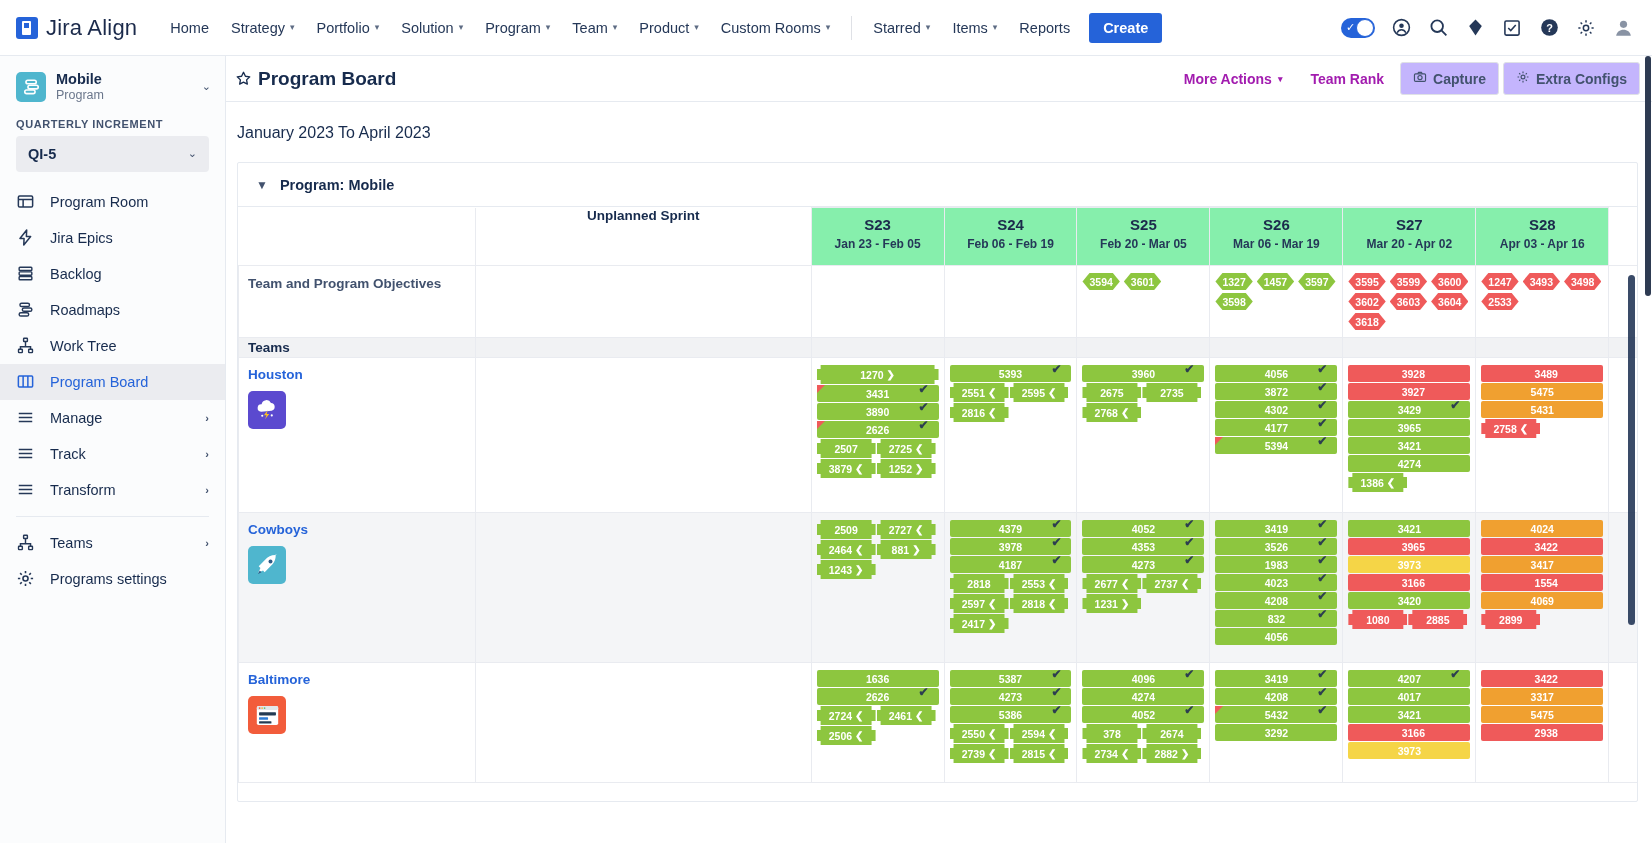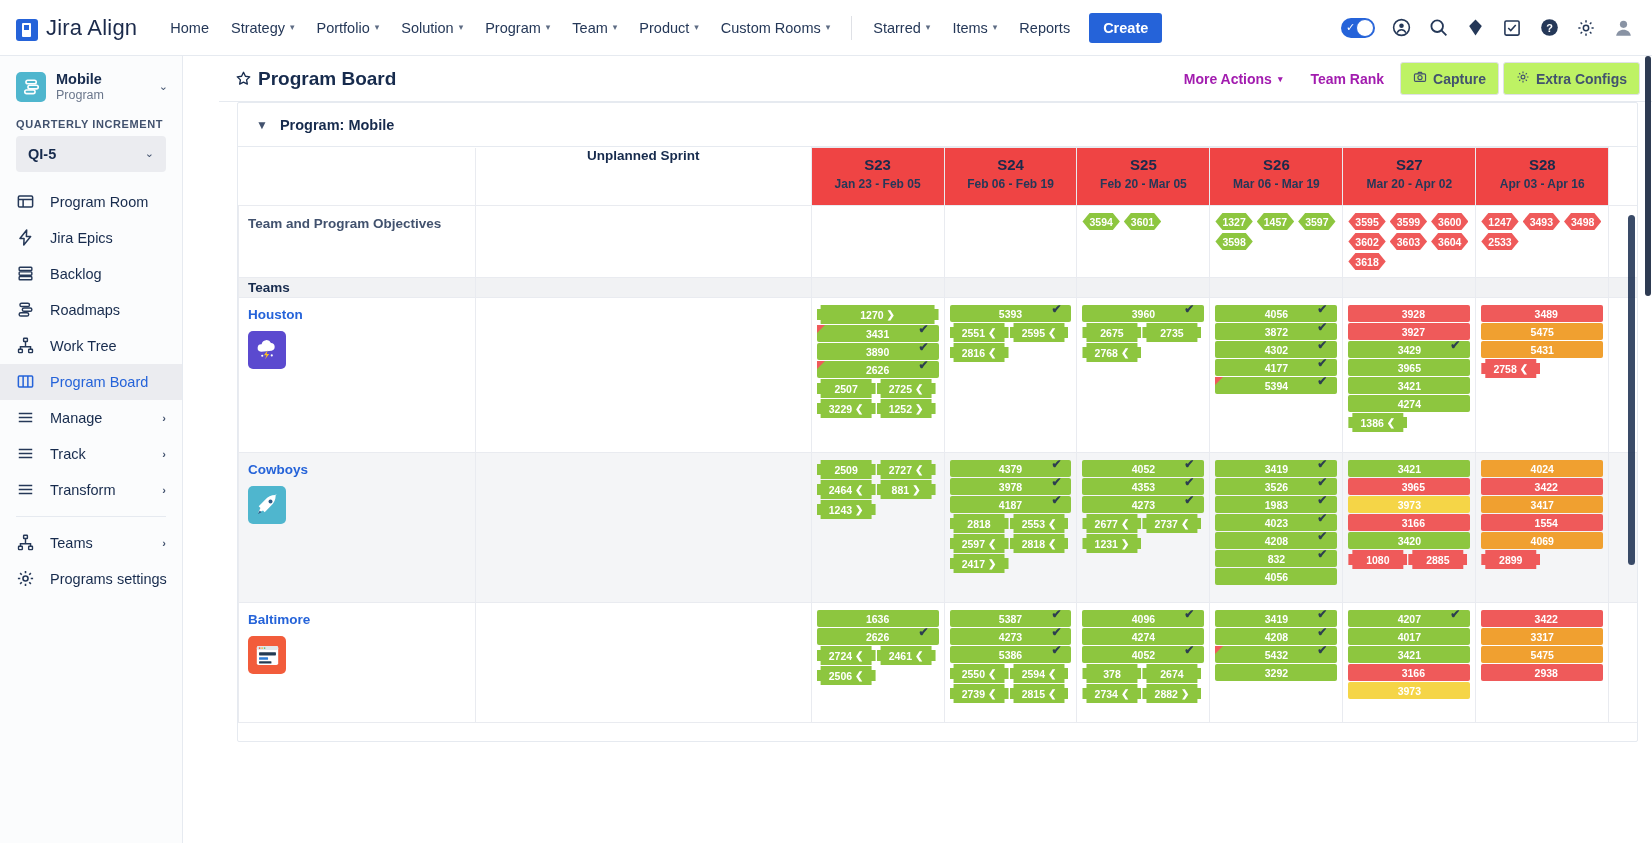--- a/index.html
+++ b/index.html
@@ -12,21 +12,21 @@
     color: #172B4D;
   }
   body { position: relative; }
 
   
   .topnav {
     position: absolute; top: 0; left: 0; width: 1652px; height: 56px;
     background: #ffffff; display: flex; align-items: center;
     border-bottom: 1px solid #e6eaf0; z-index: 40;
   }
-  .brand { display: flex; align-items: flex-end; gap: 8px; margin-left: 16px; margin-right: 22px; }
+  .brand { display: flex; align-items: center; gap: 8px; margin-left: 16px; margin-right: 22px; }
   .brand-mark {
     width: 22px; height: 22px; background: #2563d9; border-radius: 3px;
     position: relative;
   }
   .brand-mark::before {
     content:""; position:absolute; left:6px; top:4px; width:9px; height:14px;
     background:#fff; border-radius:1px;
   }
   .brand-mark::after {
     content:""; position:absolute; left:8px; top:6px; width:5px; height:5px;
@@ -56,21 +56,21 @@
   .toggle-pill .knob {
     position: absolute; right: 1px; top: 1px; width: 18px; height: 18px;
     border-radius: 50%; background: #fff; border: 1px solid #2563d9;
   }
   .toggle-pill .chk { position:absolute; left:5px; top:3px; color:#fff; font-size:11px; }
   .nav-icon { width: 22px; height: 22px; color: #253858; cursor: pointer; display:flex; align-items:center; justify-content:center;}
   .nav-icon svg { display:block; }
 
   
   .sidebar {
-    position: absolute; top: 56px; left: 0; width: 183px; height: 787px;
+    position: absolute; top: 56px; left: 0; width: 226px; height: 787px;
     background: #fbfcfd; border-right: 1px solid #e6eaf0; z-index: 30;
   }
   .proj-row { display: flex; align-items: center; padding: 14px 14px 6px 16px; }
   .proj-ico {
     width: 30px; height: 30px; border-radius: 5px; background: #4FB6CE;
     display:flex;align-items:center;justify-content:center; flex: none;
   }
   .proj-txt { margin-left: 10px; line-height: 1.25; flex: 1; }
   .proj-name { font-size: 14.5px; font-weight: 700; color: #172B4D; }
   .proj-sub { font-size: 12.5px; color: #6B778C; }
@@ -116,21 +116,21 @@
   }
   .page-title { font-size: 19px; font-weight: 700; color: #172B4D; display:flex; align-items:center; gap:6px;}
   .star-ico { color:#172B4D; display:flex; }
   .head-actions { margin-left: auto; display: flex; align-items: center; gap: 4px; }
   .ha-link {
     font-size: 14px; font-weight: 700; color: #a21caf; padding: 7px 12px; cursor: pointer;
     display:flex; align-items:center; gap:6px;
   }
   .ha-btn {
     font-size: 14px; font-weight: 700; color: #42526E; padding: 7px 12px; cursor: pointer;
-    border: 1px solid #dfe1e6; border-radius: 3px; background: #bef264;
+    border: 1px solid #dfe1e6; border-radius: 3px; background: #c4b5fd;
     display:flex; align-items:center; gap:6px;
   }
   .sub-head {
     padding: 22px 0 20px 18px; font-size: 16px; color: #172B4D;
   }
 
   .board-wrap {
     margin: 0 14px 0 18px; border: 1px solid #e6eaf0; border-radius: 2px;
     height: 640px; overflow: hidden; position: relative; background:#fff;
   }
@@ -148,21 +148,21 @@
   .col-unplan { width: 288px; }
   .col-sprint { width: 114px; }
 
   .hdr-blank { height: 58px; border-top: none !important; border-left: none !important; background:#fff;}
   .hdr-unplan {
     height: 58px; text-align: center; vertical-align: bottom; padding-bottom: 7px !important;
     font-size: 13.5px; font-weight: 700; color: #172B4D; background:#fff;
     border-top: none !important;
   }
   .hdr-sprint {
-    height: 58px; background: #ef4444; text-align: center; vertical-align: middle;
+    height: 58px; background: #86efac; text-align: center; vertical-align: middle;
     padding-top: 8px !important;
   }
   .hdr-sprint .sp-name { font-size: 15px; font-weight: 700; color: #1b2a4b; }
   .hdr-sprint .sp-dates { font-size: 12px; font-weight: 700; color: #253858; margin-top: 4px; }
 
   .row-label {
     font-size: 13.5px; font-weight: 700; color: #42526E; padding: 10px 0 0 9px !important;
   }
   .teams-band {
     background: #f1f2f4; height: 20px;
@@ -507,20 +507,21 @@
           <svg width="14" height="14" viewBox="0 0 24 24" fill="none" stroke="#42526E" stroke-width="2">
               <circle cx="12" cy="12" r="3.3"></circle>
               <path d="M12 2.6v2.8M12 18.6v2.8M21.4 12h-2.8M5.4 12H2.6M18.6 5.4l-2 2M7.4 16.6l-2 2M18.6 18.6l-2-2M7.4 7.4l-2-2"></path>
             </svg>
         </span>
         <span>Extra Configs</span>
       </div>
     </div>
   </div>
 
+  <div class="sub-head">January 2023 To April 2023</div>
 
   <div class="board-wrap">
     <div class="prog-bar">
       <span class="chev">▼</span>
       <span>Program: Mobile</span>
     </div>
     <table class="board">
       <colgroup>
         <col class="col-label">
           <col class="col-unplan">
@@ -657,21 +658,21 @@
                   <span class="corner"></span>
                 </div>
                 <div class="card g notch half">
                   <span>2507</span>
                 </div>
                 <div class="card g notch half">
                   <span>2725</span>
                   <span class="dep">❮</span>
                 </div>
                 <div class="card g notch half">
-                  <span>3229</span>
+                  <span>3879</span>
                   <span class="dep">❮</span>
                 </div>
                 <div class="card g notch half">
                   <span>1252</span>
                   <span class="dep">❯</span>
                 </div>
               </div>
             </td>
             <td class="cellpad">
               <div class="cards">

